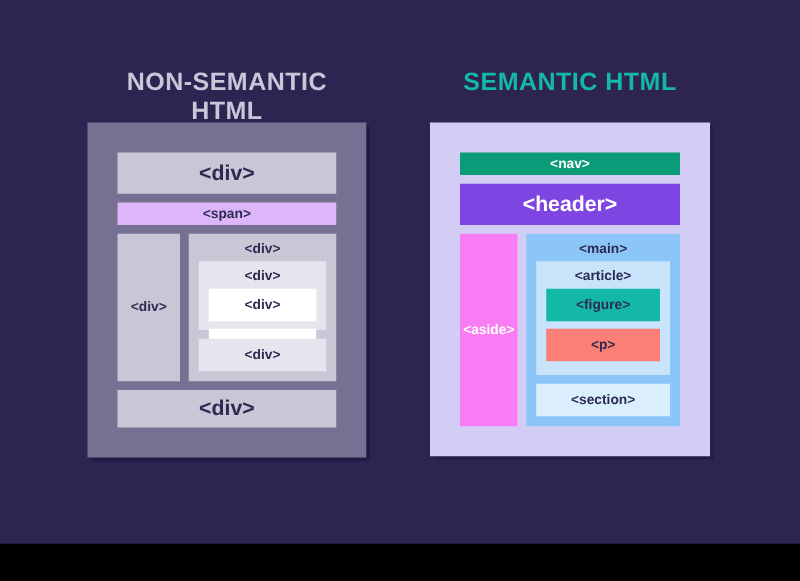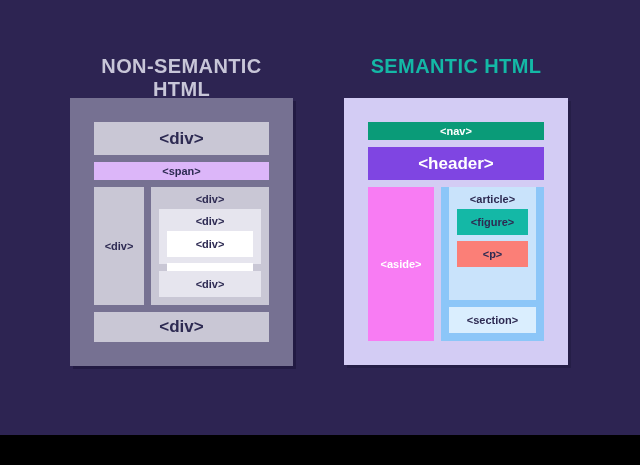--- a/index.html
+++ b/index.html
@@ -50,21 +50,21 @@
   
   .c-gray{background:#c9c7d5;}
   .c-span{background:#dcb6f9;}
   .c-nested-gray{background:#e6e5ee;}
   .c-white{background:#ffffff;}
   .ns-side{width:50px;color:#2d2a52;}
 
   
   .c-purple{background:#7f45e2;color:#ffffff;}
   .c-nav{background:#0a9b78;color:#ffffff;}
-  .c-aside{background:#f87cf3;color:#ffffff;width:66px;}
+  .c-aside{background:#f87cf3;color:#ffffff;width:46px;}
   .c-main{background:#8cc6f8;}
   .c-article{background:#c9e3fb;text-align:center;}
   .c-figure{background:#14b8a6;}
   .c-p{background:#fb7f77;}
   .c-section{background:#daeefe;}
 
   .bottom-bar{position:absolute;left:0;bottom:0;width:640px;height:30px;background:#000000;}
 </style>
 </head>
 <body>
@@ -89,20 +89,21 @@
   </div>
   <div class="bar big hfoot c-gray">&lt;div&gt;</div>
 </div>
 
 <div class="panel panel-s">
   <div class="bar sm hthin c-nav">&lt;nav&gt;</div>
   <div class="bar big htop c-purple">&lt;header&gt;</div>
   <div class="mid">
     <div class="side c-aside">&lt;aside&gt;</div>
     <div class="col c-main">
+      <div class="col-label">&lt;main&gt;</div>
       <div class="nested c-article">
         <div class="col-label">&lt;article&gt;</div>
         <div class="rowbox c-figure">&lt;figure&gt;</div>
         <div class="rowbox c-p">&lt;p&gt;</div>
       </div>
       <div class="strip c-section">&lt;section&gt;</div>
     </div>
   </div>
 </div>
 

